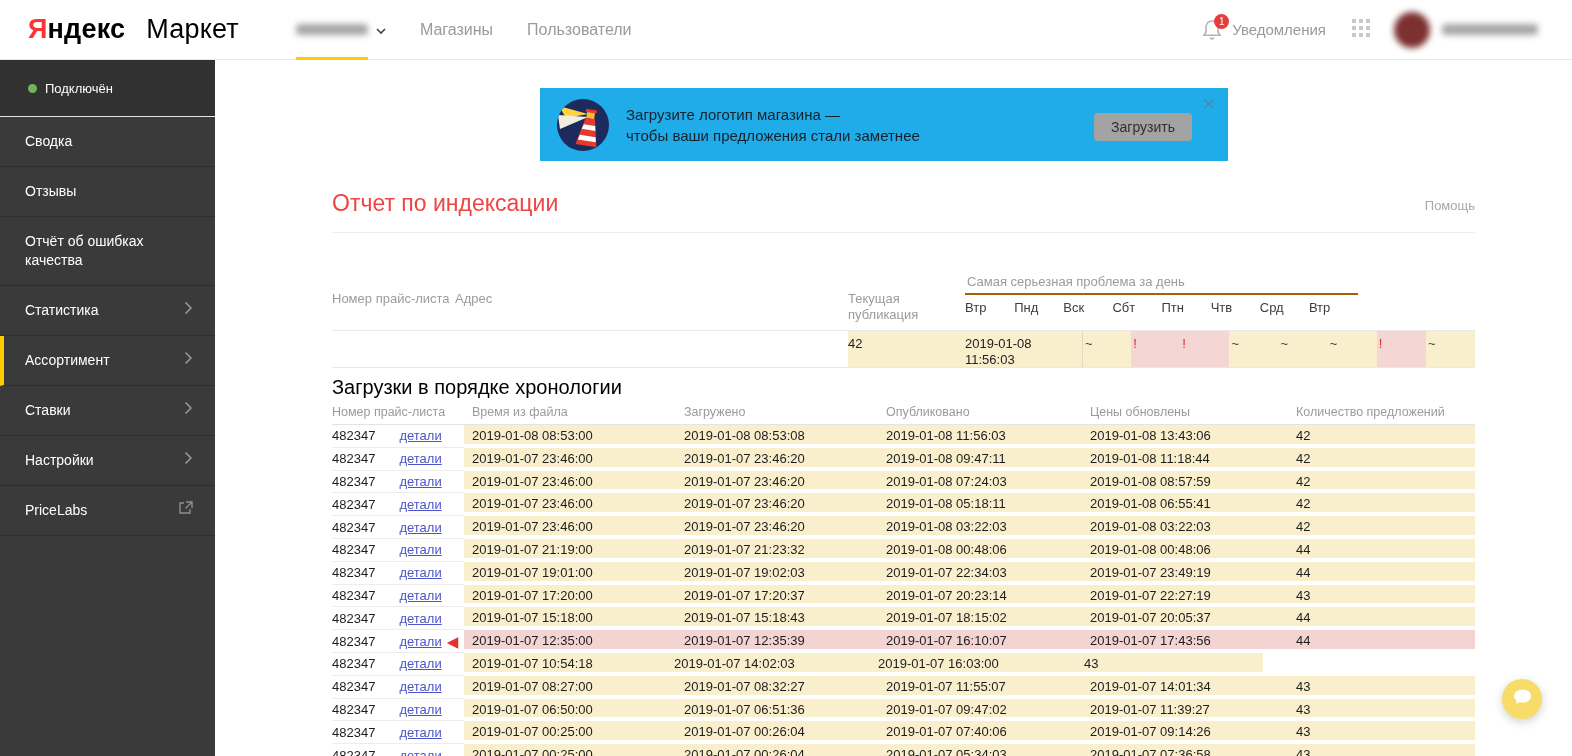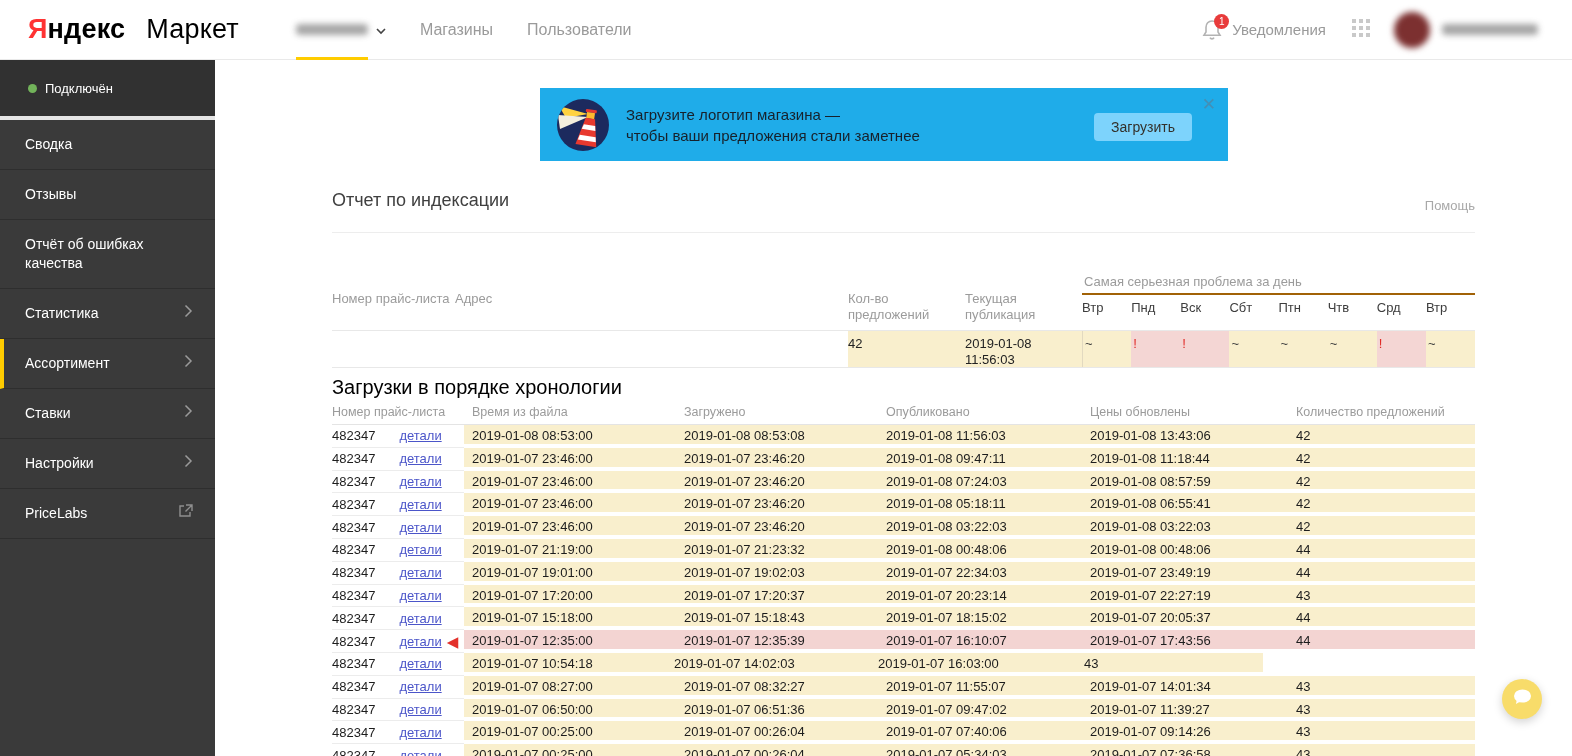--- a/index.html
+++ b/index.html
@@ -25,45 +25,45 @@
   .badge { position:absolute; top:-4px; right:-6px; min-width:15px; height:15px; border-radius:8px;
     background:#e83b3b; color:#fff; font-size:10px; line-height:15px; text-align:center; padding:0 3px; }
   .notif-label { margin-left:9px; font-size:15px; color:#9a9a9a; }
   .grid-icon { margin-left:26px; cursor:pointer; }
   .avatar { margin-left:24px; width:36px; height:36px; border-radius:50%; background:#7c3030;
     filter:blur(3px); cursor:pointer; flex:none; }
   .user-blur { width:96px; height:11px; margin-left:12px; }
 
   
   .sidebar { position:absolute; top:60px; left:0; width:215px; height:696px; background:#3a3a3a; z-index:4; }
-  .side-status { background:#313131; padding:21px 25px 20px 28px; border-bottom:4px solid #e5e5e5;
+  .side-status { background:#313131; padding:21px 25px 20px 28px; border-bottom:1px solid #e5e5e5;
     display:flex; align-items:center; }
   .dot { width:9px; height:9px; border-radius:50%; background:#72b35a; margin-right:8px; flex:none; }
   .side-status-label { color:#fff; font-size:13px; }
   .side-item { position:relative; display:flex; align-items:center; justify-content:space-between;
     padding:15px 22px 15px 25px; border-bottom:1px solid #2e2e2e; color:#fff; font-size:14px;
     line-height:19px; cursor:pointer; }
   .side-item.active { border-left:4px solid #ffcc00; padding-left:21px; }
   .side-item .lbl { max-width:140px; }
   .ext-icon, .chev { flex:none; }
 
   
   .main { position:absolute; top:60px; left:215px; width:1357px; height:696px; background:#fff; }
 
   .banner { position:absolute; left:325px; top:28px; width:688px; height:73px; background:#1facе9;
     background:#1face9; display:flex; align-items:center; }
   .lh-circle { margin-left:17px; width:52px; height:52px; flex:none; }
   .banner-text { margin-left:17px; font-size:15px; line-height:21px; color:#17212b; }
-  .banner-btn { position:absolute; right:36px; top:25px; background:#7dd3fc; border:none; border-radius:4px;
+  .banner-btn { position:absolute; right:36px; top:25px; background:#a3a3a3; border:none; border-radius:4px;
     padding:6px 17px; font-size:14px; font-family:"Liberation Sans",sans-serif; color:#33302a; cursor:pointer; }
   .banner-close { position:absolute; right:12px; top:6px; font-size:17px; color:#4f86a5; cursor:pointer; opacity:.75; }
 
   .content { position:absolute; left:117px; top:0; width:1143px; }
 
-  .page-title { position:absolute; top:130px; font-size:18px; color:#404040; font-weight:400; }
+  .page-title { position:absolute; top:130px; font-size:23px; color:#ef4444; font-weight:400; }
   .help-link { position:absolute; top:138px; right:0; font-size:13px; color:#a8a8a8; cursor:pointer; }
   .divider { position:absolute; top:172px; left:0; width:1143px; border-top:1px solid #ededed; }
 
   
   .r1 { position:absolute; top:214px; left:0; width:1143px; }
   .r1-head { display:flex; }
   .r1-h { color:#9b9b9b; font-size:13px; line-height:16px; padding-top:17px; }
   .hw-num { width:123px; } .hw-addr { width:393px; } .hw-off { width:117px; } .hw-pub { width:117px; }
   .days-group { width:393px; padding-top:0; }
   .days-title { color:#9b9b9b; font-size:13px; padding:0 0 4px 2px; border-bottom:2px solid #a16207; }
@@ -234,21 +234,20 @@
 
   <div class="content">
     <div class="page-title">Отчет по индексации</div>
     <span class="help-link">Помощь</span>
     <div class="divider"></div>
 
     <div class="r1">
       <div class="r1-head">
         <div class="r1-h hw-num">Номер прайс-листа</div>
         <div class="r1-h hw-addr">Адрес</div>
-        <div class="r1-h hw-off">Кол-во предложений</div>
         <div class="r1-h hw-pub">Текущая публикация</div>
         <div class="days-group">
           <div class="days-title">Самая серьезная проблема за день</div>
           <div class="day-names" id="day-names">
               <div class="day-name">Втр</div>
               <div class="day-name">Пнд</div>
               <div class="day-name">Вск</div>
               <div class="day-name">Сбт</div>
               <div class="day-name">Птн</div>
               <div class="day-name">Чтв</div>

